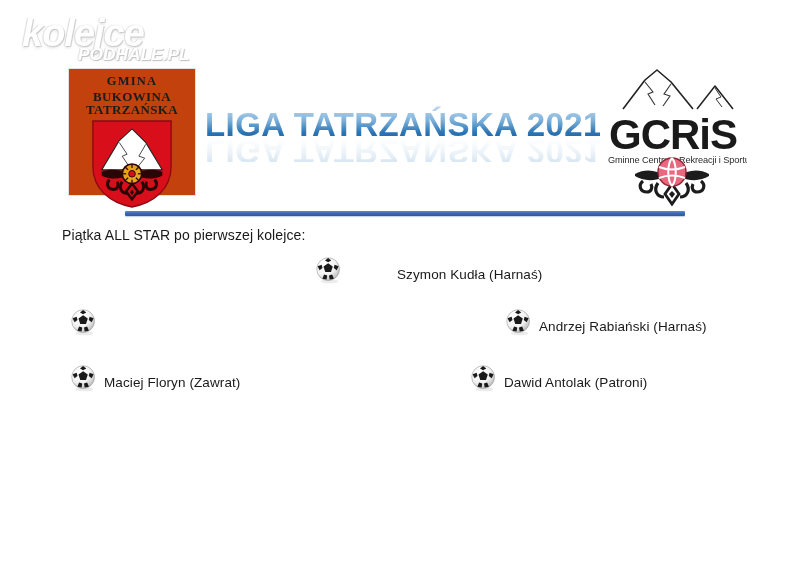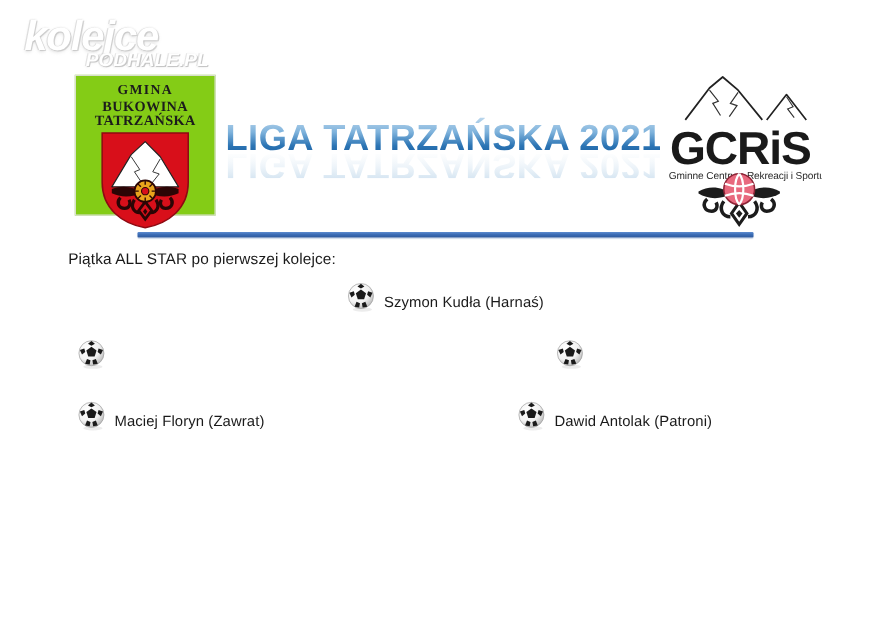--- a/index.html
+++ b/index.html
@@ -60,21 +60,21 @@
 
   
   #gmina-logo {
     position: absolute;
     left: 68px;
     top: 68px;
     width: 128px;
     height: 128px;
     border: 1px solid #e2e2e2;
     box-sizing: border-box;
-    background: #84cc16;
+    background: #c2410c;
     text-align: center;
   }
   #gmina-logo .gm-title {
     margin-top: 6px;
     font-family: "Liberation Serif", serif;
     font-size: 12.5px;
     font-weight: bold;
     letter-spacing: 1.2px;
     color: #1c1c1c;
     line-height: 1;
@@ -152,21 +152,21 @@
     display: block;
   }
   .player .pname {
     font-size: 13.5px;
     color: #1a1a1a;
     letter-spacing: 0.1px;
     padding-bottom: 2px;
     padding-left: 6px;
   }
 
-  #player-0 { left: 315px; top: 256px; }
+  #player-0 { left: 315px; top: 256px; gap: 48px; }
   #player-1 { left: 70px;  top: 308px; }
   #player-2 { left: 505px; top: 308px; }
   #player-3 { left: 70px;  top: 364px; text-align: center; }
   #player-4 { left: 470px; top: 364px; }
 </style>
 </head>
 <body>
 
 <div id="watermark">
   <div class="wm-main">kolejce</div>
@@ -320,20 +320,21 @@
     </defs>
     <ellipse cx="16.5" cy="29" rx="10" ry="2.2" fill="#d9d9d9" opacity="0.5"></ellipse>
     <circle cx="15" cy="15" r="13" fill="url(#ballG2)" stroke="#9a9a9a" stroke-width="0.7"></circle>
     <path d="M15 8.3 L20.3 12.1 L18.3 18.3 L11.7 18.3 L9.7 12.1 Z" fill="#1a1a1a"></path>
     <path d="M15 2.2 L18.6 5.2 L15 7.1 L11.4 5.2 Z" fill="#1a1a1a"></path>
     <path d="M3.0 11.6 L7.6 10.0 L8.6 13.6 L5.2 16.4 Z" fill="#1a1a1a"></path>
     <path d="M27.0 11.6 L22.4 10.0 L21.4 13.6 L24.8 16.4 Z" fill="#1a1a1a"></path>
     <path d="M8.4 26.0 L10.4 21.0 L14.0 22.4 L13.2 26.8 Z" fill="#1a1a1a"></path>
     <path d="M21.6 26.0 L19.6 21.0 L16.0 22.4 L16.8 26.8 Z" fill="#1a1a1a"></path>
   </svg>
+  <span class="pname">Andrzej Rabiański (Harnaś)</span>
 </div>
 
 <div class="player" id="player-3">
   <svg class="ball" viewBox="0 0 32 32">
     <defs>
       <radialGradient id="ballG3" cx="36%" cy="30%" r="75%">
         <stop offset="0%" stop-color="#ffffff"></stop>
         <stop offset="62%" stop-color="#f2f2f2"></stop>
         <stop offset="100%" stop-color="#b9b9b9"></stop>
       </radialGradient>

